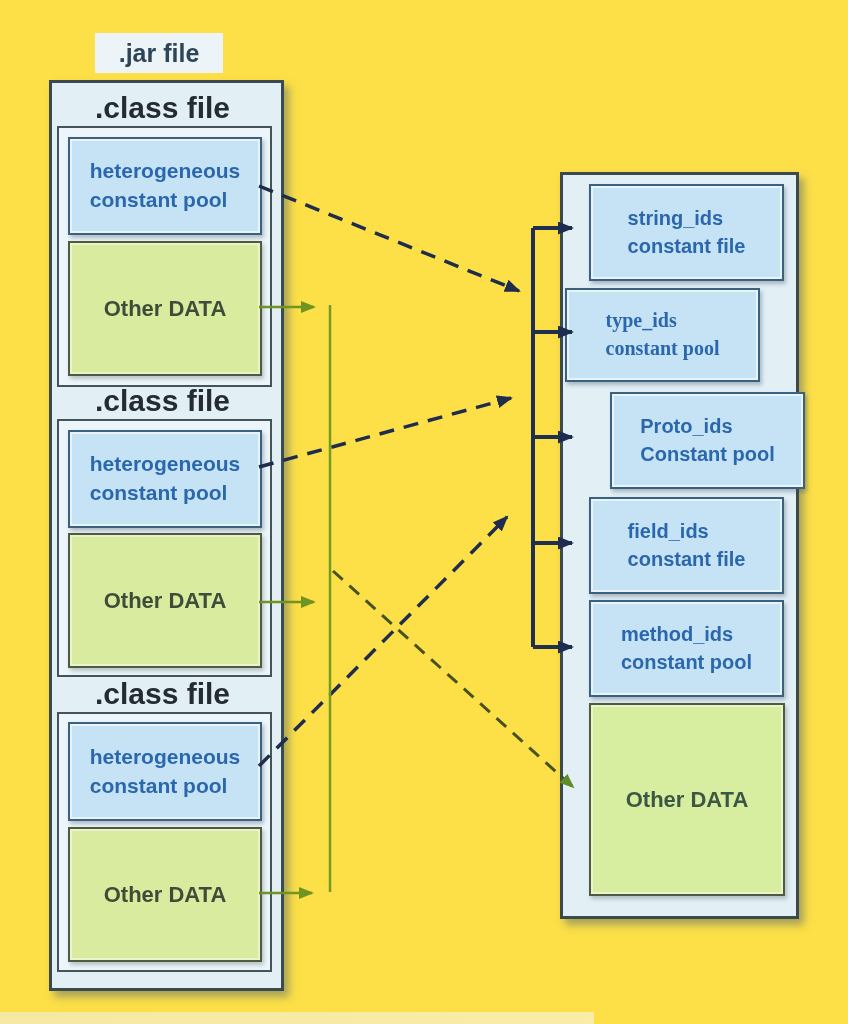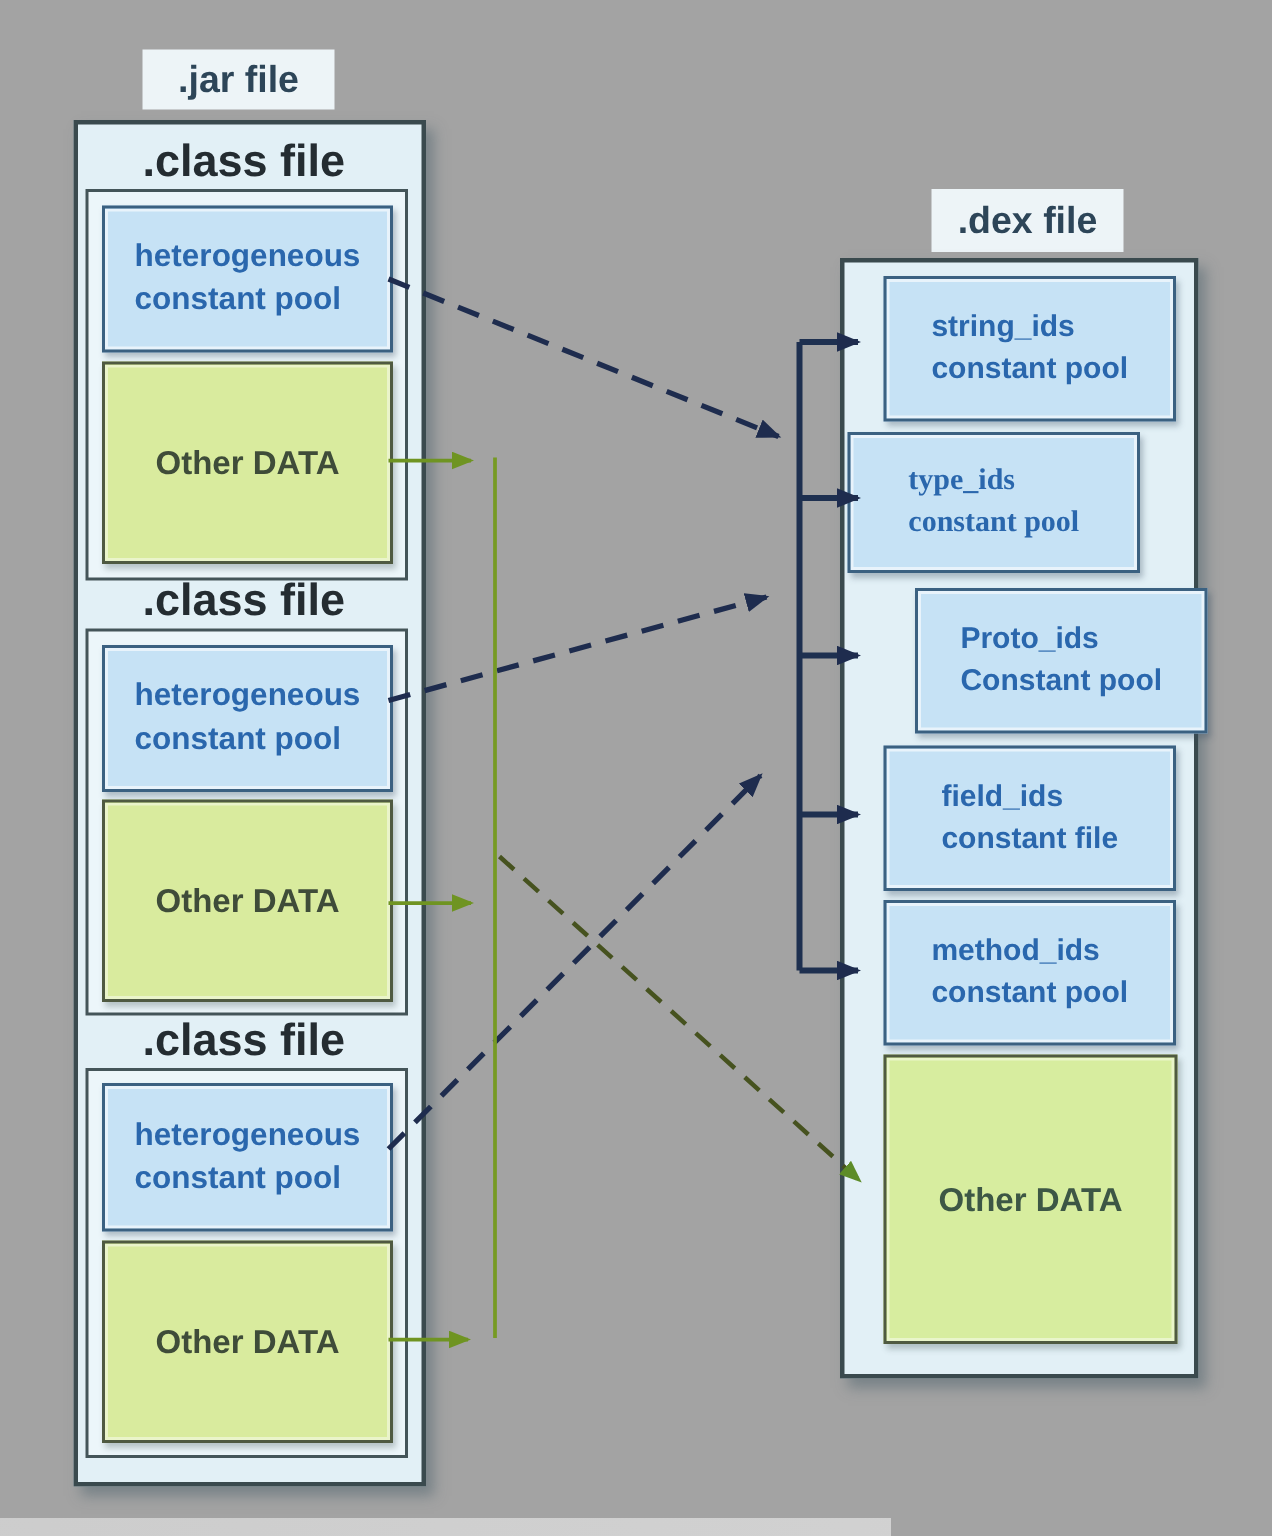--- a/index.html
+++ b/index.html
@@ -1,19 +1,19 @@
 <!DOCTYPE html>
 <html><head>
 <meta charset="utf-8">
 <style>
   html,body{margin:0;padding:0;background:#ffffff;}
   .stage{
     position:relative;
     width:848px;height:1024px;
-    background:#a3a3a3;
+    background:#fde047;
     font-family:"Liberation Sans", sans-serif;
     overflow:hidden;
   }
 
   
   .file-box{
     position:absolute;
     background:#e2f0f6;
     border:3px solid #3a4a4e;
     box-shadow:5px 6px 8px rgba(80,100,110,.5);
@@ -97,26 +97,25 @@
   </div>
 
   <div>
     <div class="class-label" style="left:57px;top:681px;width:211px;">.class file</div>
     <div class="class-box" style="left:57px;top:712px;width:211px;height:256px;"></div>
     <div class="pool-blue" style="left:68px;top:722px;width:190px;height:95px;">heterogeneous
 constant pool</div>
     <div class="data-green" style="left:68px;top:827px;width:190px;height:131px;">Other DATA</div>
   </div>
 
-  <div class="file-tag" style="left:621px;top:126px;width:128px;height:42px;">.dex file</div>
 
   <div class="file-box" style="left:560px;top:172px;width:233px;height:741px;"></div>
 
   <div class="pool-blue dex" style="left:589px;top:184px;width:191px;height:93px;">string_ids
-constant pool</div>
+constant file</div>
   <div class="pool-blue dex" style="left:565px;top:288px;width:191px;height:90px;font-family:Liberation Serif, serif;">type_ids
 constant pool</div>
   <div class="pool-blue dex" style="left:610px;top:392px;width:191px;height:93px;">Proto_ids
 Constant pool</div>
   <div class="pool-blue dex" style="left:589px;top:497px;width:191px;height:93px;">field_ids
 constant file</div>
   <div class="pool-blue dex" style="left:589px;top:600px;width:191px;height:93px;">method_ids
 constant pool</div>
   <div class="data-green dex" style="left:589px;top:703px;width:192px;height:189px;">Other DATA</div>
 

